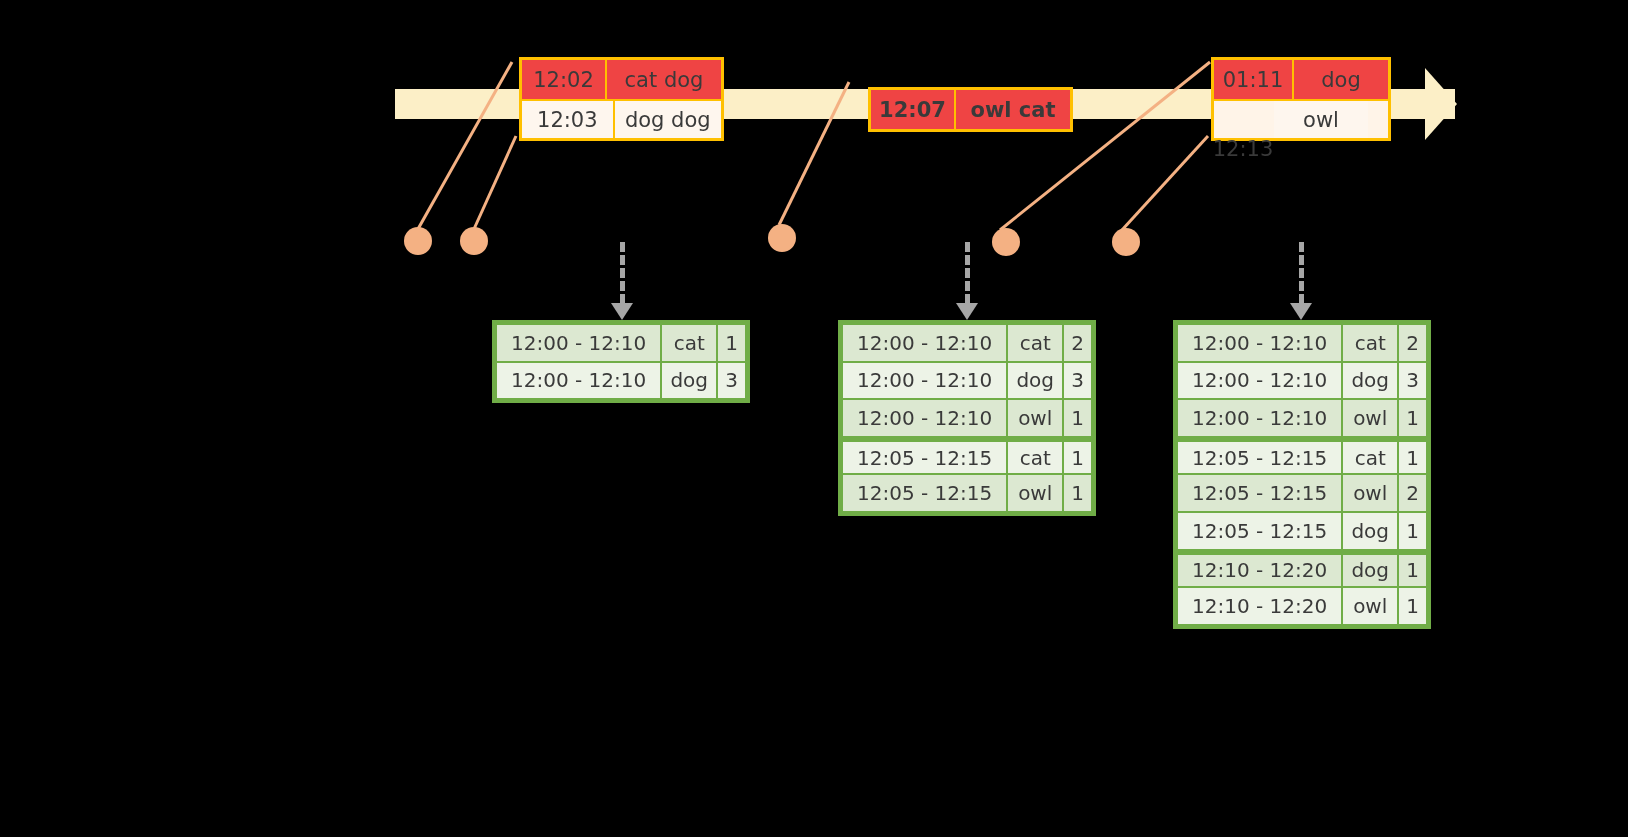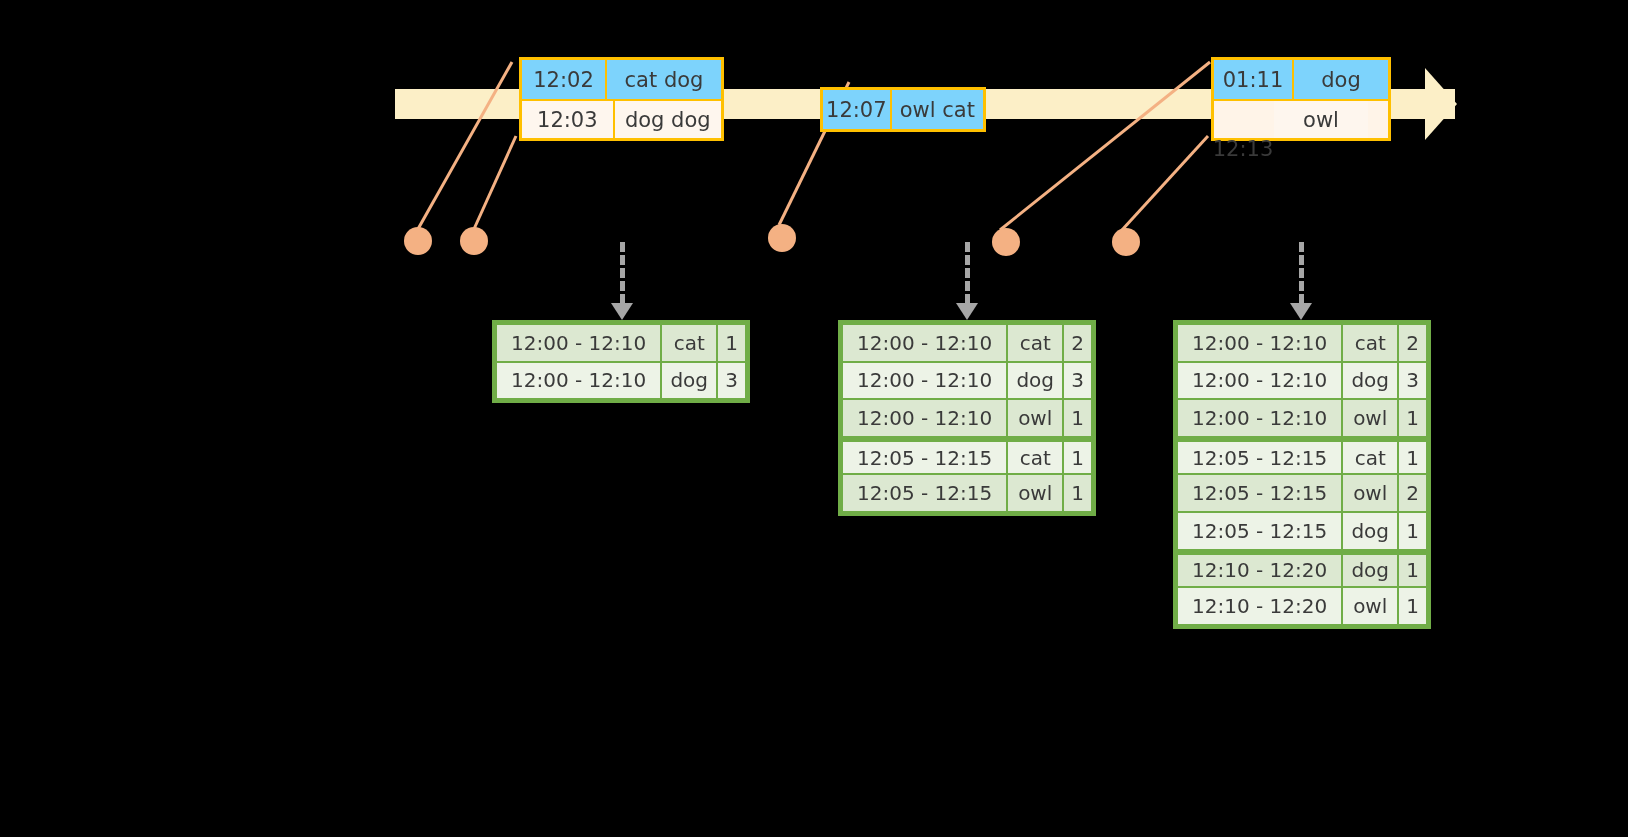--- a/index.html
+++ b/index.html
@@ -48,21 +48,21 @@
   .evt-row {
     display: flex;
     height: 39px;
     box-sizing: border-box;
   }
   .evt-row + .evt-row {
     border-top: 2px solid #FFC000;
   }
   .evt-row.shade .evt-time,
   .evt-row.shade .evt-words {
-    background: #7dd3fc;
+    background: #ef4444;
   }
   .evt-time, .evt-words {
     display: flex;
     align-items: center;
     justify-content: center;
     box-sizing: border-box;
     font-size: 21px;
     color: #3A3A3A;
     background: #FEF6EE;
   }
@@ -150,21 +150,21 @@
     <div class="evt-row shade">
       <div class="evt-time" style="width:85px;">12:02</div>
       <div class="evt-words" style="width:114px;">cat dog</div>
     </div>
     <div class="evt-row">
       <div class="evt-time" style="width:99px;">12:03</div>
       <div class="evt-words" style="width:114px;">dog dog</div>
     </div>
   </div>
 
-  <div class="evt-group" style="left:820px; top:87px; width:166px;">
+  <div class="evt-group" style="left:868px; top:87px; width:205px;font-weight:bold;">
     <div class="evt-row shade">
       <div class="evt-time" style="width:85px;">12:07</div>
       <div class="evt-words" style="width:114px;">owl cat</div>
     </div>
   </div>
 
   <div class="evt-group" style="left:1211px; top:57px; width:180px;">
     <div class="evt-row shade">
       <div class="evt-time" style="width:80px;">01:11</div>
       <div class="evt-words" style="width:94px;">dog</div>

